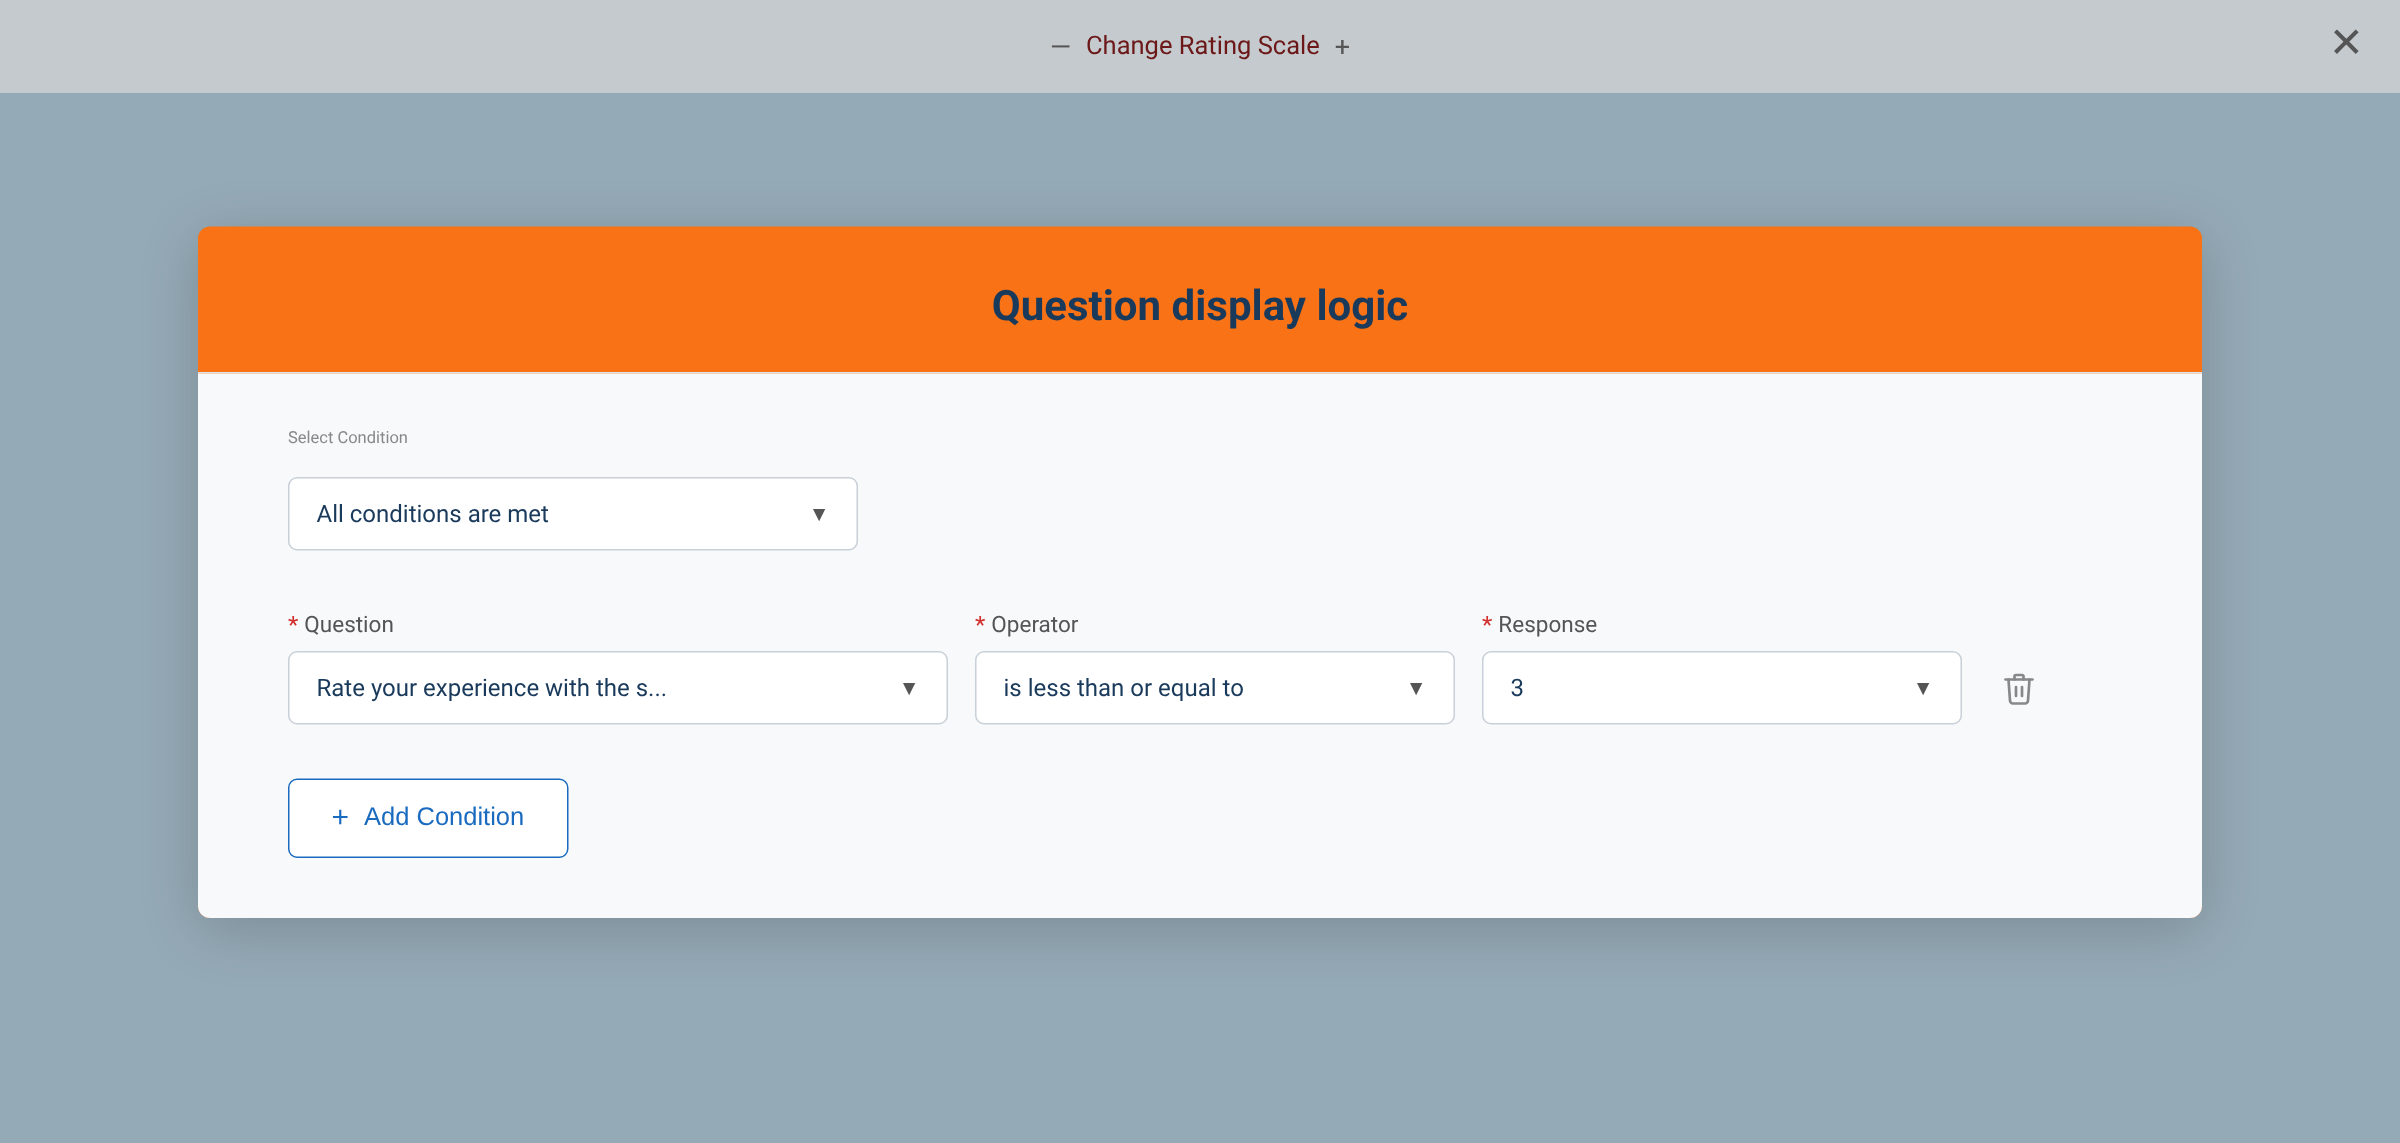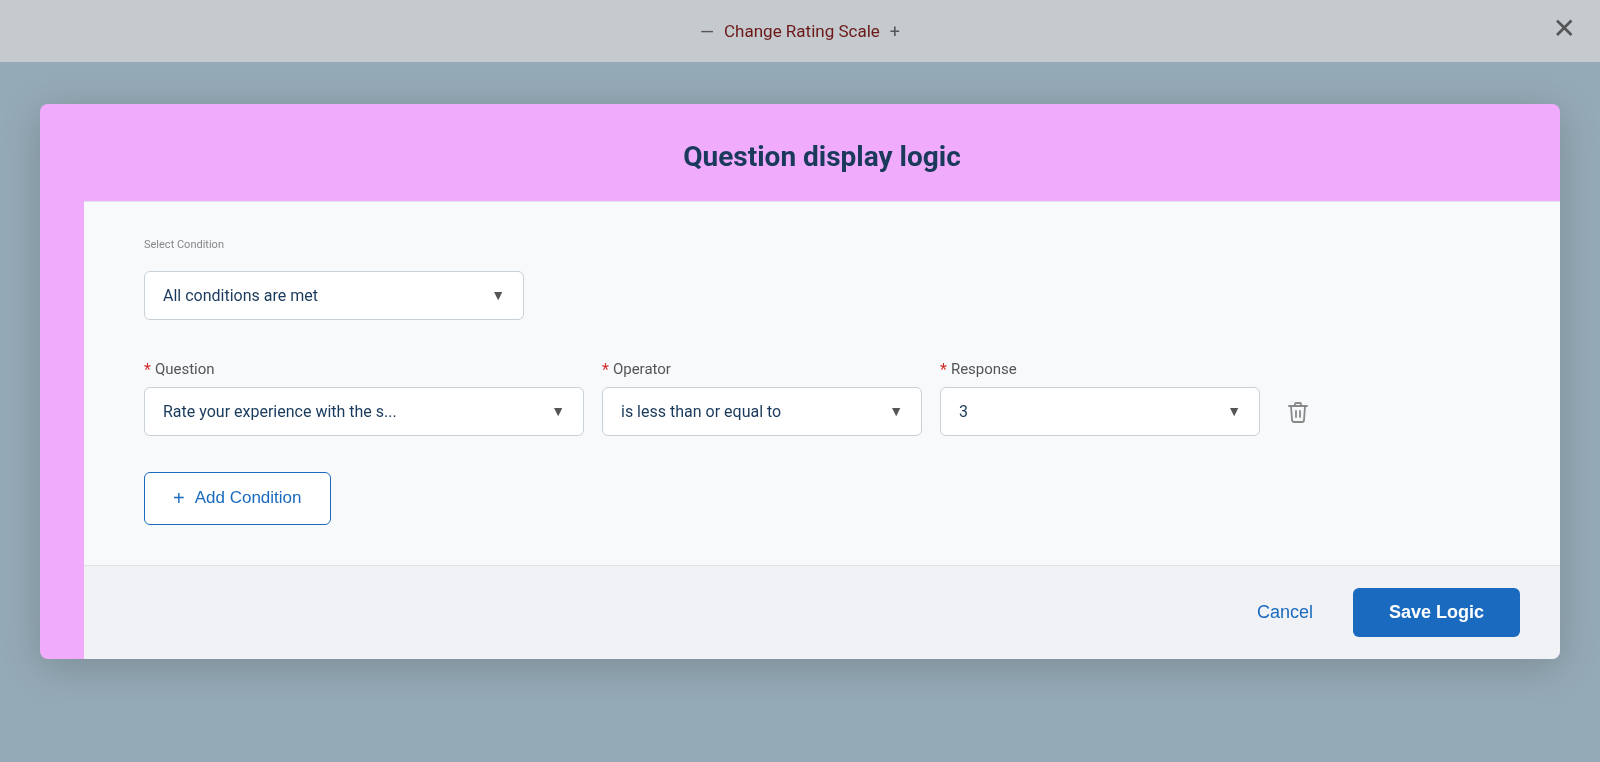--- a/index.html
+++ b/index.html
@@ -70,28 +70,27 @@
       top: 0; left: 0; right: 0; bottom: 0;
       background: rgba(0,0,0,0.15);
       display: flex;
       align-items: center;
       justify-content: center;
       z-index: 5;
     }
 
     
     .modal {
-      background: #f0abfc;
+      background: #f97316;
       border-radius: 8px;
-      width: 1520px;
+      width: 1336px;
       max-width: 95vw;
       box-shadow: 0 8px 40px rgba(0,0,0,0.18);
       overflow: hidden;
       position: relative;
-      padding-left: 44px;
     }
 
     .modal-header {
       padding: 36px 40px 28px;
       border-bottom: 1px solid #dde3e8;
       text-align: center;
     }
 
     .modal-title {
       font-size: 28px;
@@ -331,19 +330,15 @@
       </div>
 
       
       <button class="add-condition-btn">
         <span class="plus-icon">+</span>
         <span>Add Condition</span>
       </button>
 
     </div>
 
-    <div class="modal-footer">
-      <button class="cancel-btn">Cancel</button>
-      <button class="save-btn">Save Logic</button>
-    </div>
 
   </div>
 </div>
 
 </body></html>

